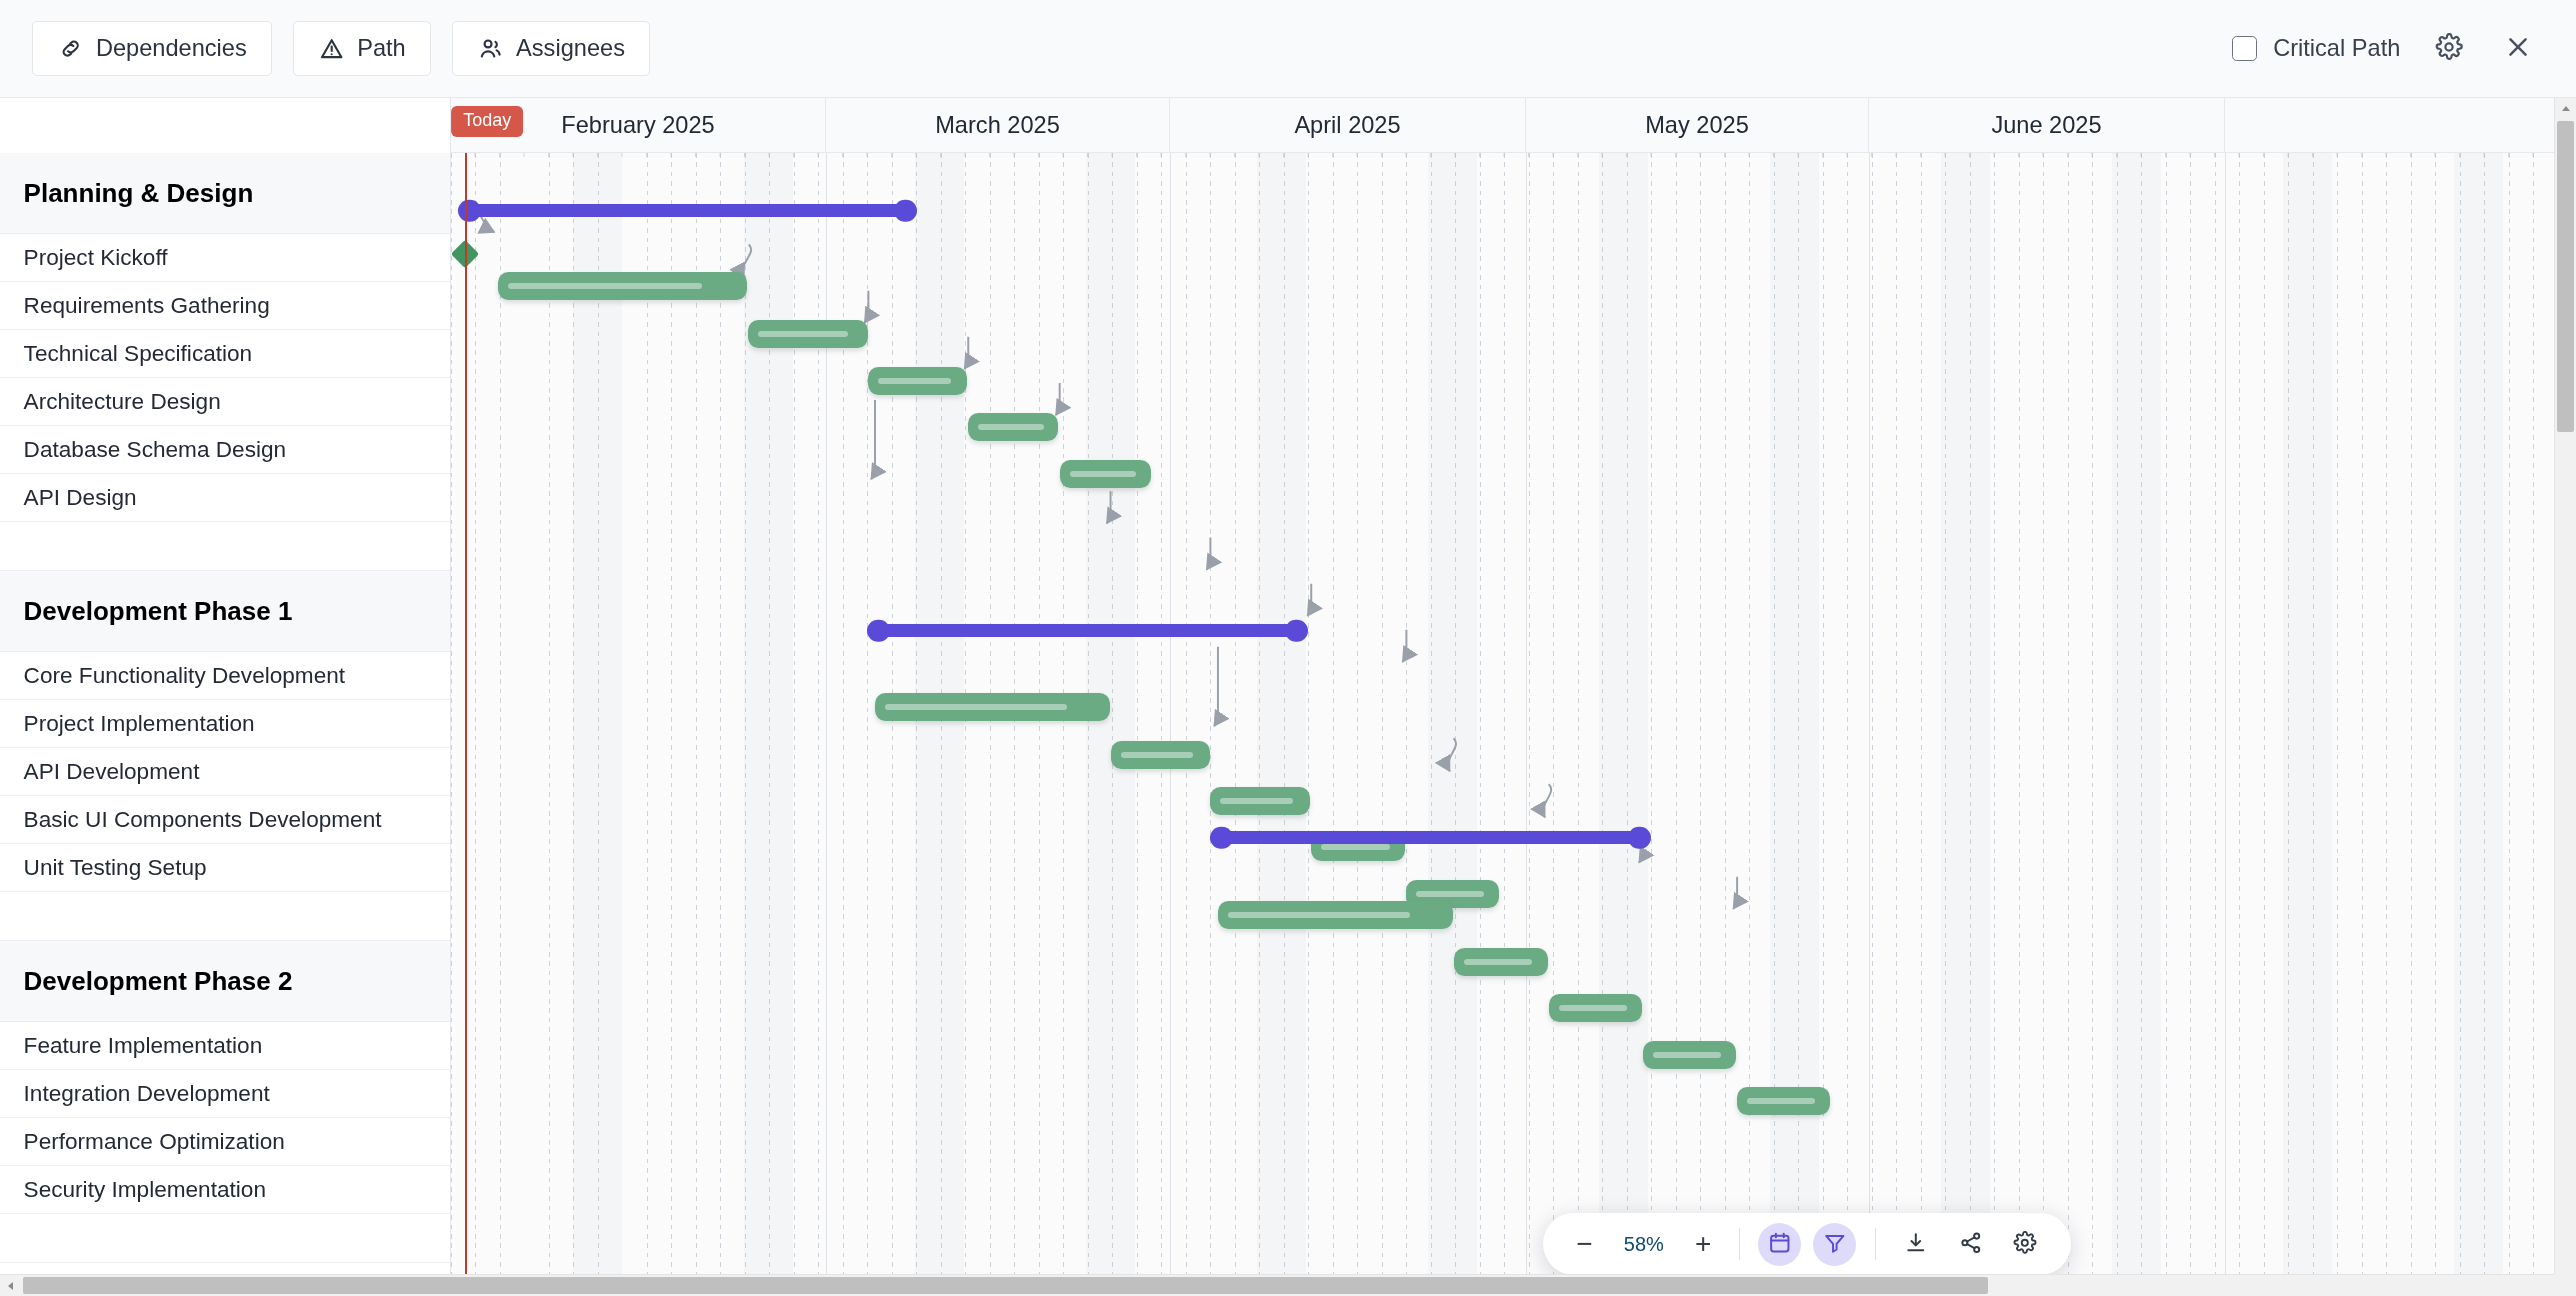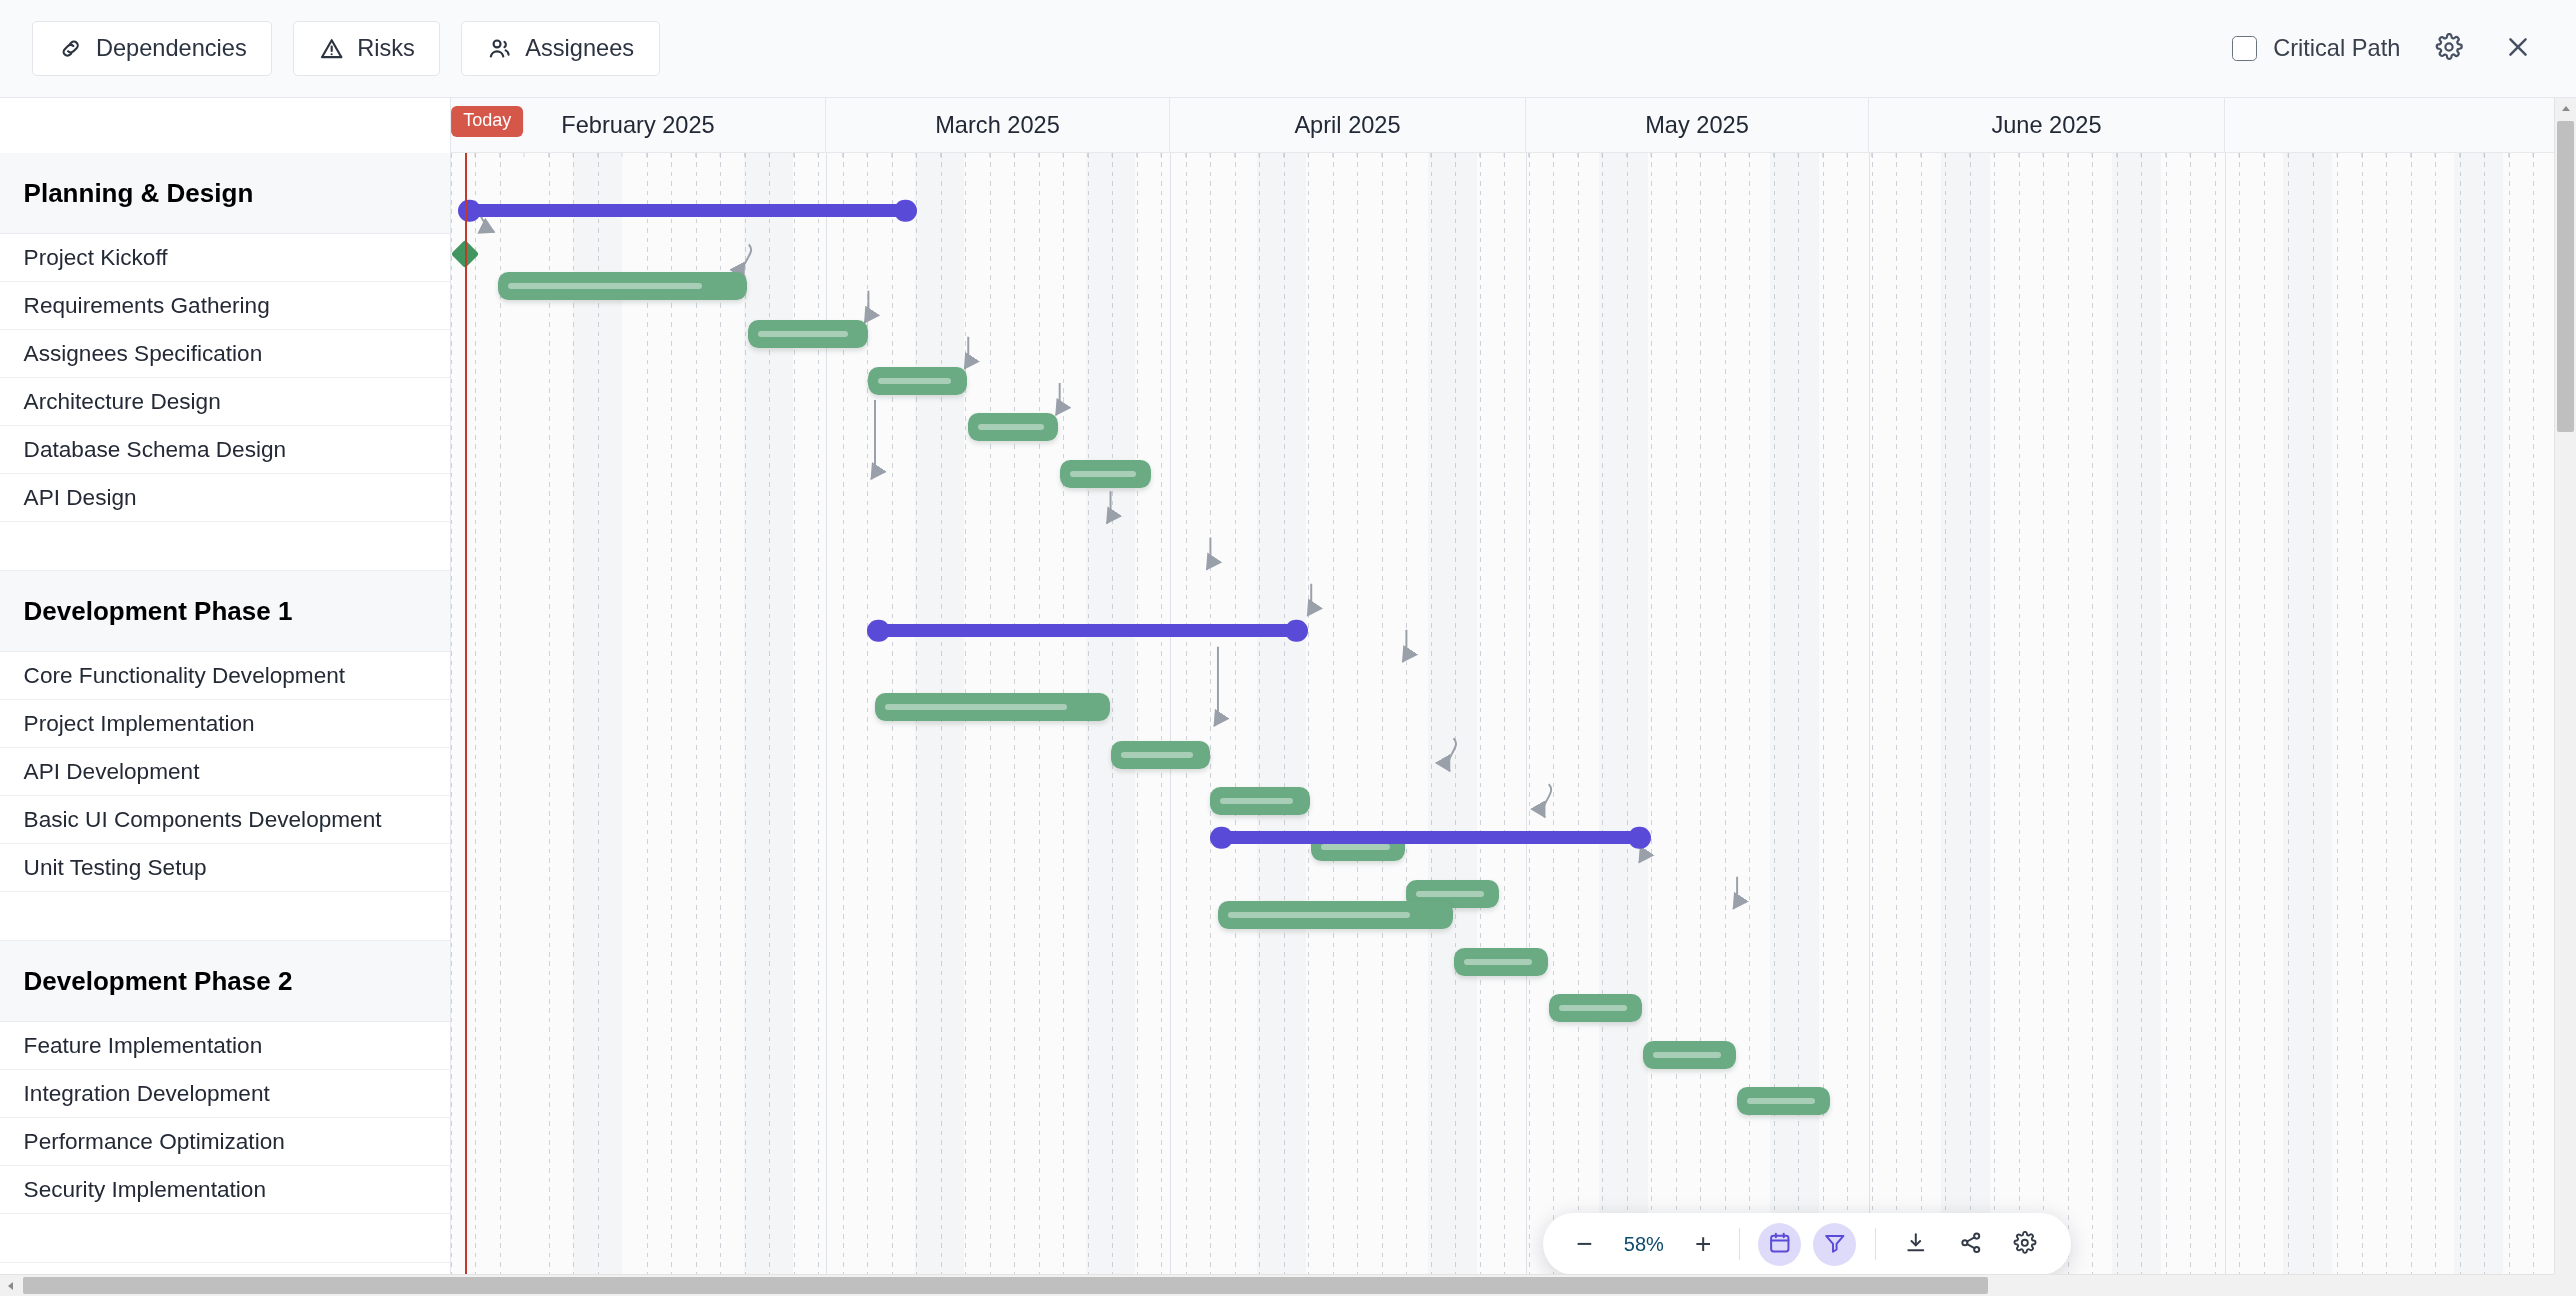--- a/index.html
+++ b/index.html
@@ -298,21 +298,21 @@
       </div>
 
       <div class="chip">
         <span>
           <svg width="25.4" height="25.4" viewBox="0 0 24 24" fill="none" stroke="#2b3240" stroke-width="2" stroke-linejoin="round" stroke-linecap="round">
             <path d="M12 4 2.8 20h18.4L12 4z"></path>
               <path d="M12 10v4.2"></path>
               <path d="M12 17.2v.1"></path>
           </svg>
         </span>
-        <span>Risks</span>
+        <span>Path</span>
       </div>
 
       <div class="chip">
         <span>
           <svg width="25.4" height="25.4" viewBox="0 0 24 24" fill="none" stroke="#2b3240" stroke-width="2" stroke-linecap="round">
             <circle cx="9.5" cy="7.5" r="3.3"></circle>
             <path d="M3.6 19.4a6 6 0 0 1 11.8 0"></path>
             <path d="M16.5 5.6a3 3 0 0 1 0 5"></path>
             <path d="M17.6 13.6a5 5 0 0 1 2.8 4"></path>
           </svg>
@@ -348,21 +348,21 @@
   </div>
 
   <div class="body-wrap">
 
     <div class="sidebar">
       <div class="side-spacer"></div>
 
       <div class="grp-head">Planning &amp; Design</div>
       <div class="task-row">Project Kickoff</div>
       <div class="task-row">Requirements Gathering</div>
-      <div class="task-row">Assignees Specification</div>
+      <div class="task-row">Technical Specification</div>
       <div class="task-row">Architecture Design</div>
       <div class="task-row">Database Schema Design</div>
       <div class="task-row">API Design</div>
       <div class="grp-gap"></div>
 
       <div class="grp-head">Development Phase 1</div>
       <div class="task-row">Core Functionality Development</div>
       <div class="task-row">Project Implementation</div>
       <div class="task-row">API Development</div>
       <div class="task-row">Basic UI Components Development</div>

